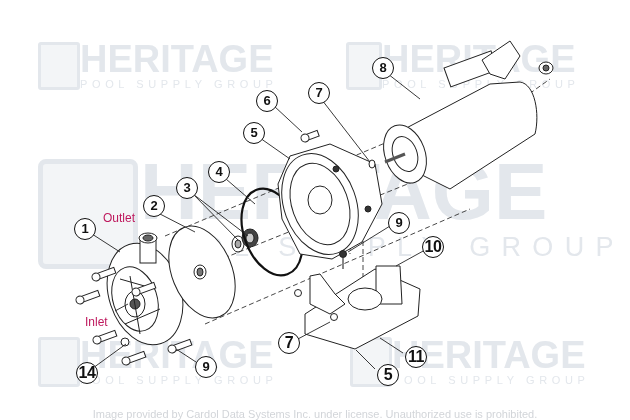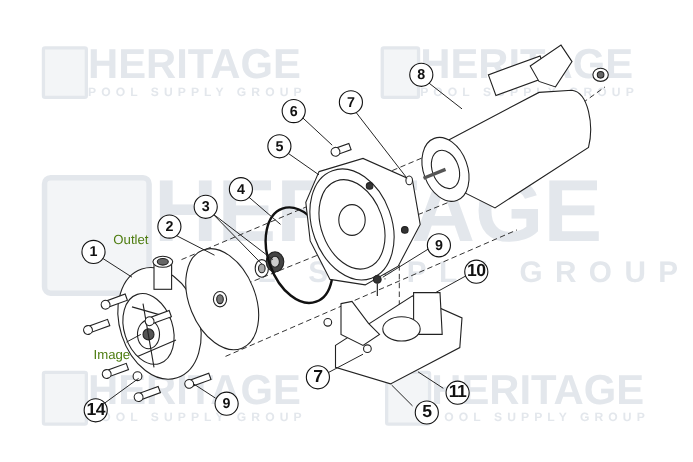--- a/index.html
+++ b/index.html
@@ -1,24 +1,24 @@
 <!DOCTYPE html>
 <html><head>
   <meta charset="utf-8">
   <style>
     html, body { margin: 0; padding: 0; background: #ffffff; }
     body { width: 630px; height: 420px; position: relative; overflow: hidden; font-family: "Liberation Sans", sans-serif; }
     .canvas { position: absolute; left: 0; top: 4px; width: 630px; height: 420px; }
     .wm { position: absolute; color: #e3e7ec; font-family: "Liberation Sans", sans-serif; font-weight: bold; white-space: nowrap; line-height: 1; user-select: none; }
-    .wm .sub { display: block; font-weight: bold; letter-spacing: 0.42em; }
+    .wm .sub { display: block; font-weight: normal; letter-spacing: 0.42em; }
     .wm-logo { position: absolute; border: 3px solid #e3e7ec; border-radius: 3px; background: #f3f5f7; }
     .callout { position: absolute; width: 20px; height: 20px; border: 1.3px solid #111; border-radius: 50%; background: #fff;
                font-family: "Liberation Sans", sans-serif; font-weight: bold; font-size: 13px; line-height: 20px; text-align: center; color: #111; box-sizing: content-box; }
     .callout.wide { font-size: 16px; letter-spacing: -0.5px; }
-    .lbl { position: absolute; font-family: "Liberation Sans", sans-serif; font-size: 12px; color: #4d7c0f; }
+    .lbl { position: absolute; font-family: "Liberation Sans", sans-serif; font-size: 12px; color: #be185d; }
     .credit { position: absolute; left: 0; width: 630px; top: 404px; text-align: center; font-size: 11px; color: #d2d5d9; font-family: "Liberation Sans", sans-serif; }
   </style>
 </head>
 <body>
 
 <div class="canvas">
 
   <div class="wm-logo" style="left:38px;top:38px;width:36px;height:42px;"></div>
   <div class="wm" style="left:80px;top:36px;font-size:38px;">
     <span>HERITAGE</span>
@@ -148,21 +148,21 @@
         <path d="M310,272 L320,270 L335,290 L345,300 L330,310 L310,300 Z"></path>
         <path d="M376,262 L400,262 L402,300 L376,300 Z"></path>
         <ellipse cx="365" cy="295" rx="17" ry="11"></ellipse>
         <circle cx="298" cy="289" r="3.5"></circle>
         <circle cx="334" cy="313" r="3.5"></circle>
       </g>
     </g>
   </svg>
 
   <div class="lbl" style="left:103px;top:207px;">Outlet</div>
-  <div class="lbl" style="left:85px;top:311px;">Image</div>
+  <div class="lbl" style="left:85px;top:311px;">Inlet</div>
 
   <svg width="630" height="420" style="position:absolute;left:0;top:0;">
     <g stroke="#222" stroke-width="0.9">
       <line x1="92" y1="230" x2="120" y2="248"></line>
       <line x1="160" y1="210" x2="195" y2="228"></line>
       <line x1="193" y1="190" x2="238" y2="236"></line>
       <line x1="193" y1="190" x2="248" y2="232"></line>
       <line x1="226" y1="175" x2="255" y2="200"></line>
       <line x1="260" y1="134" x2="290" y2="155"></line>
       <line x1="274" y1="102" x2="302" y2="128"></line>
@@ -188,13 +188,14 @@
   <div class="callout" style="left:308px;top:78px;">7</div>
   <div class="callout" style="left:372px;top:53px;">8</div>
   <div class="callout" style="left:388px;top:208px;">9</div>
   <div class="callout wide" style="left:422px;top:232px;">10</div>
   <div class="callout wide" style="left:405px;top:342px;">11</div>
   <div class="callout wide" style="left:377px;top:360px;">5</div>
   <div class="callout wide" style="left:278px;top:328px;">7</div>
   <div class="callout wide" style="left:76px;top:358px;text-align:center;">14</div>
   <div class="callout" style="left:195px;top:352px;">9</div>
 
+  <div class="credit">Image provided by Cardol Data Systems Inc. under license. Unauthorized use is prohibited.</div>
 </div>
 
 </body></html>

